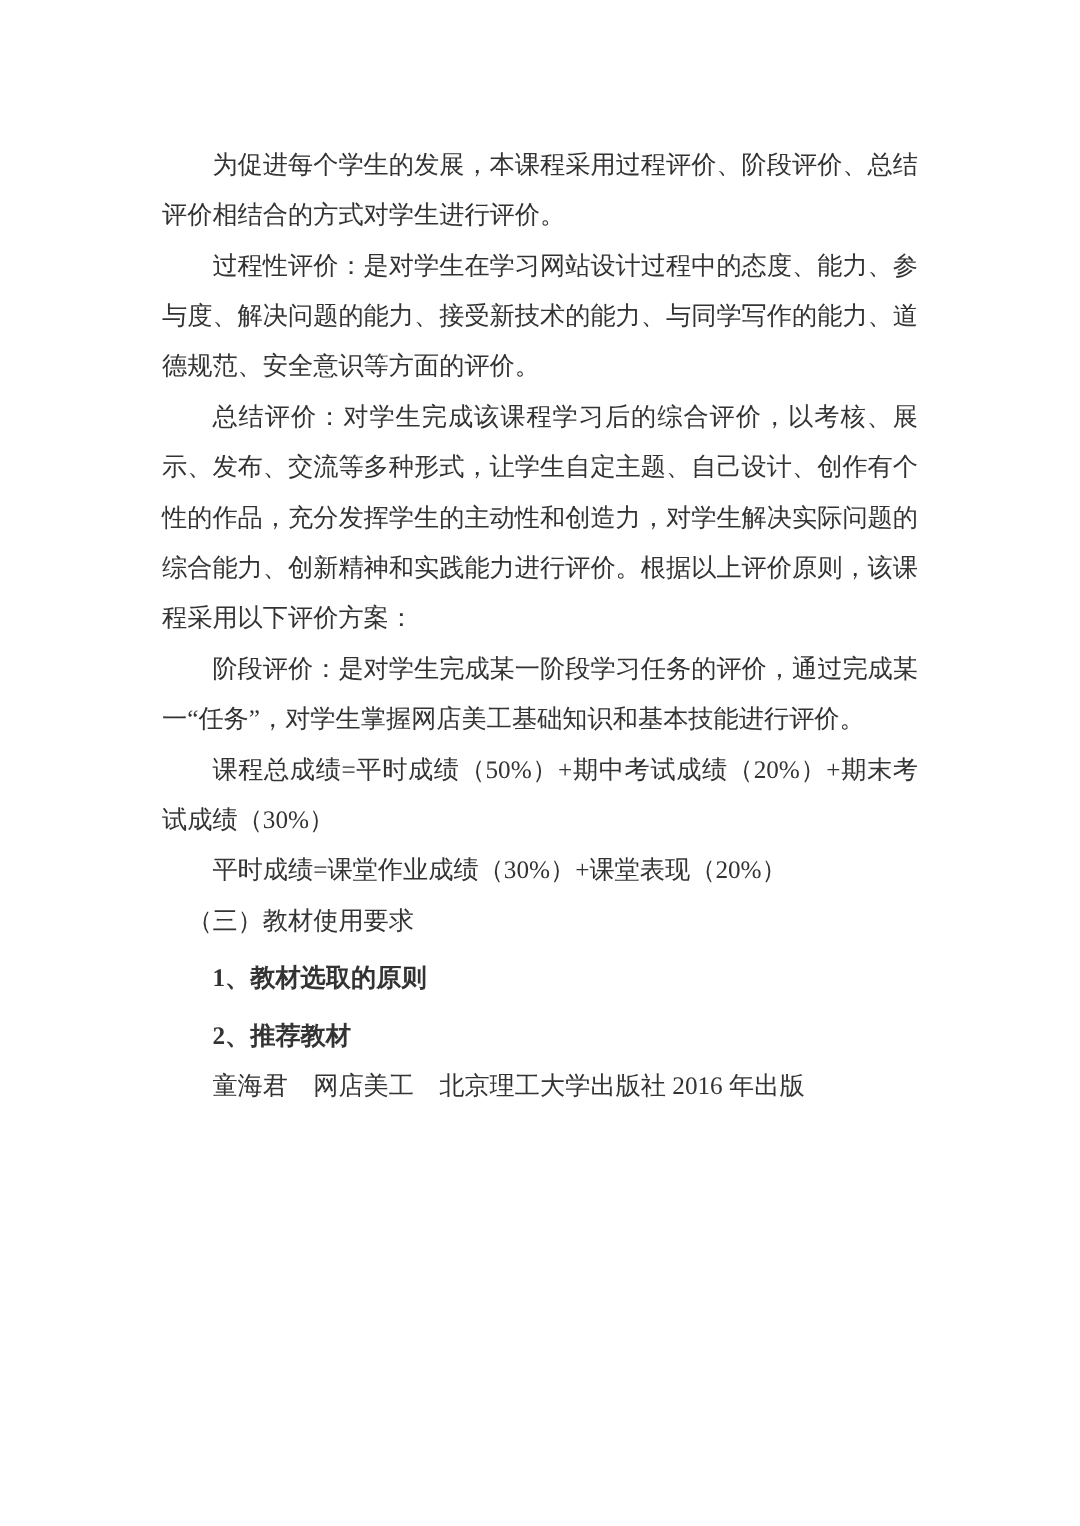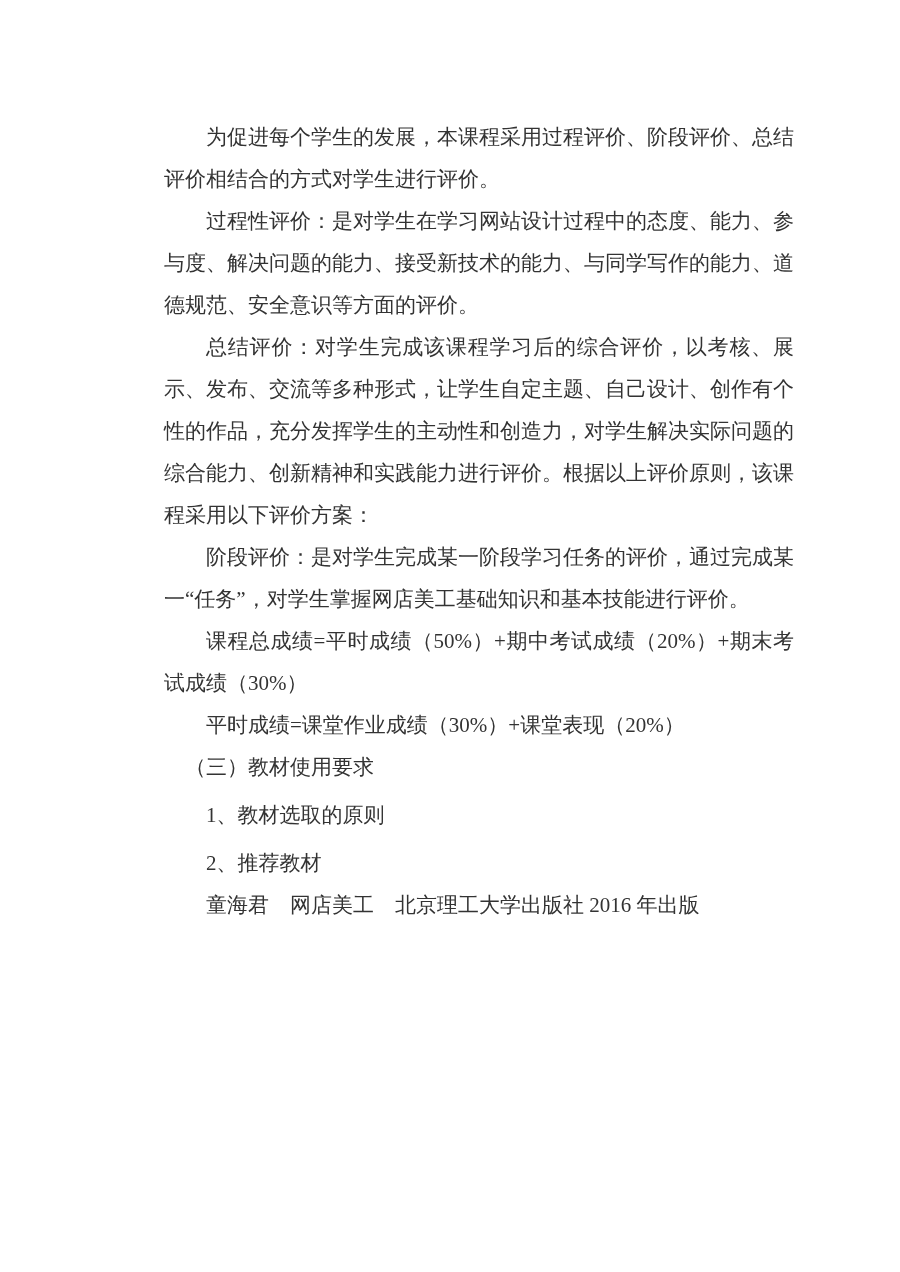--- a/index.html
+++ b/index.html
@@ -15,38 +15,37 @@
   .page {
     box-sizing: border-box;
     width: 900px;
     height: 1272px;
     padding: 116px 135px 40px 135px;
     background: var(--page-bg, #ffffff);
     overflow: hidden;
   }
   .doc-body {
     width: 630px;
-    margin-left: 29px;
   }
   .para {
     margin: 0;
     font-size: 21px;
     line-height: 42px;
     color: var(--text-color, #333333);
     text-align: justify;
     text-justify: inter-ideograph;
     text-indent: 2em;
     word-break: break-all;
   }
   
   .para.paren-start {
     text-indent: 1em;
   }
   .para.heading {
-    font-weight: normal;
+    font-weight: bold;
     margin-top: 6px;
   }
 </style>
 </head>
 <body>
 
 <div class="page">
   <div class="doc-body">
       <p class="para body">为促进每个学生的发展，本课程采用过程评价、阶段评价、总结评价相结合的方式对学生进行评价。</p>
       <p class="para body">过程性评价：是对学生在学习网站设计过程中的态度、能力、参与度、解决问题的能力、接受新技术的能力、与同学写作的能力、道德规范、安全意识等方面的评价。</p>

